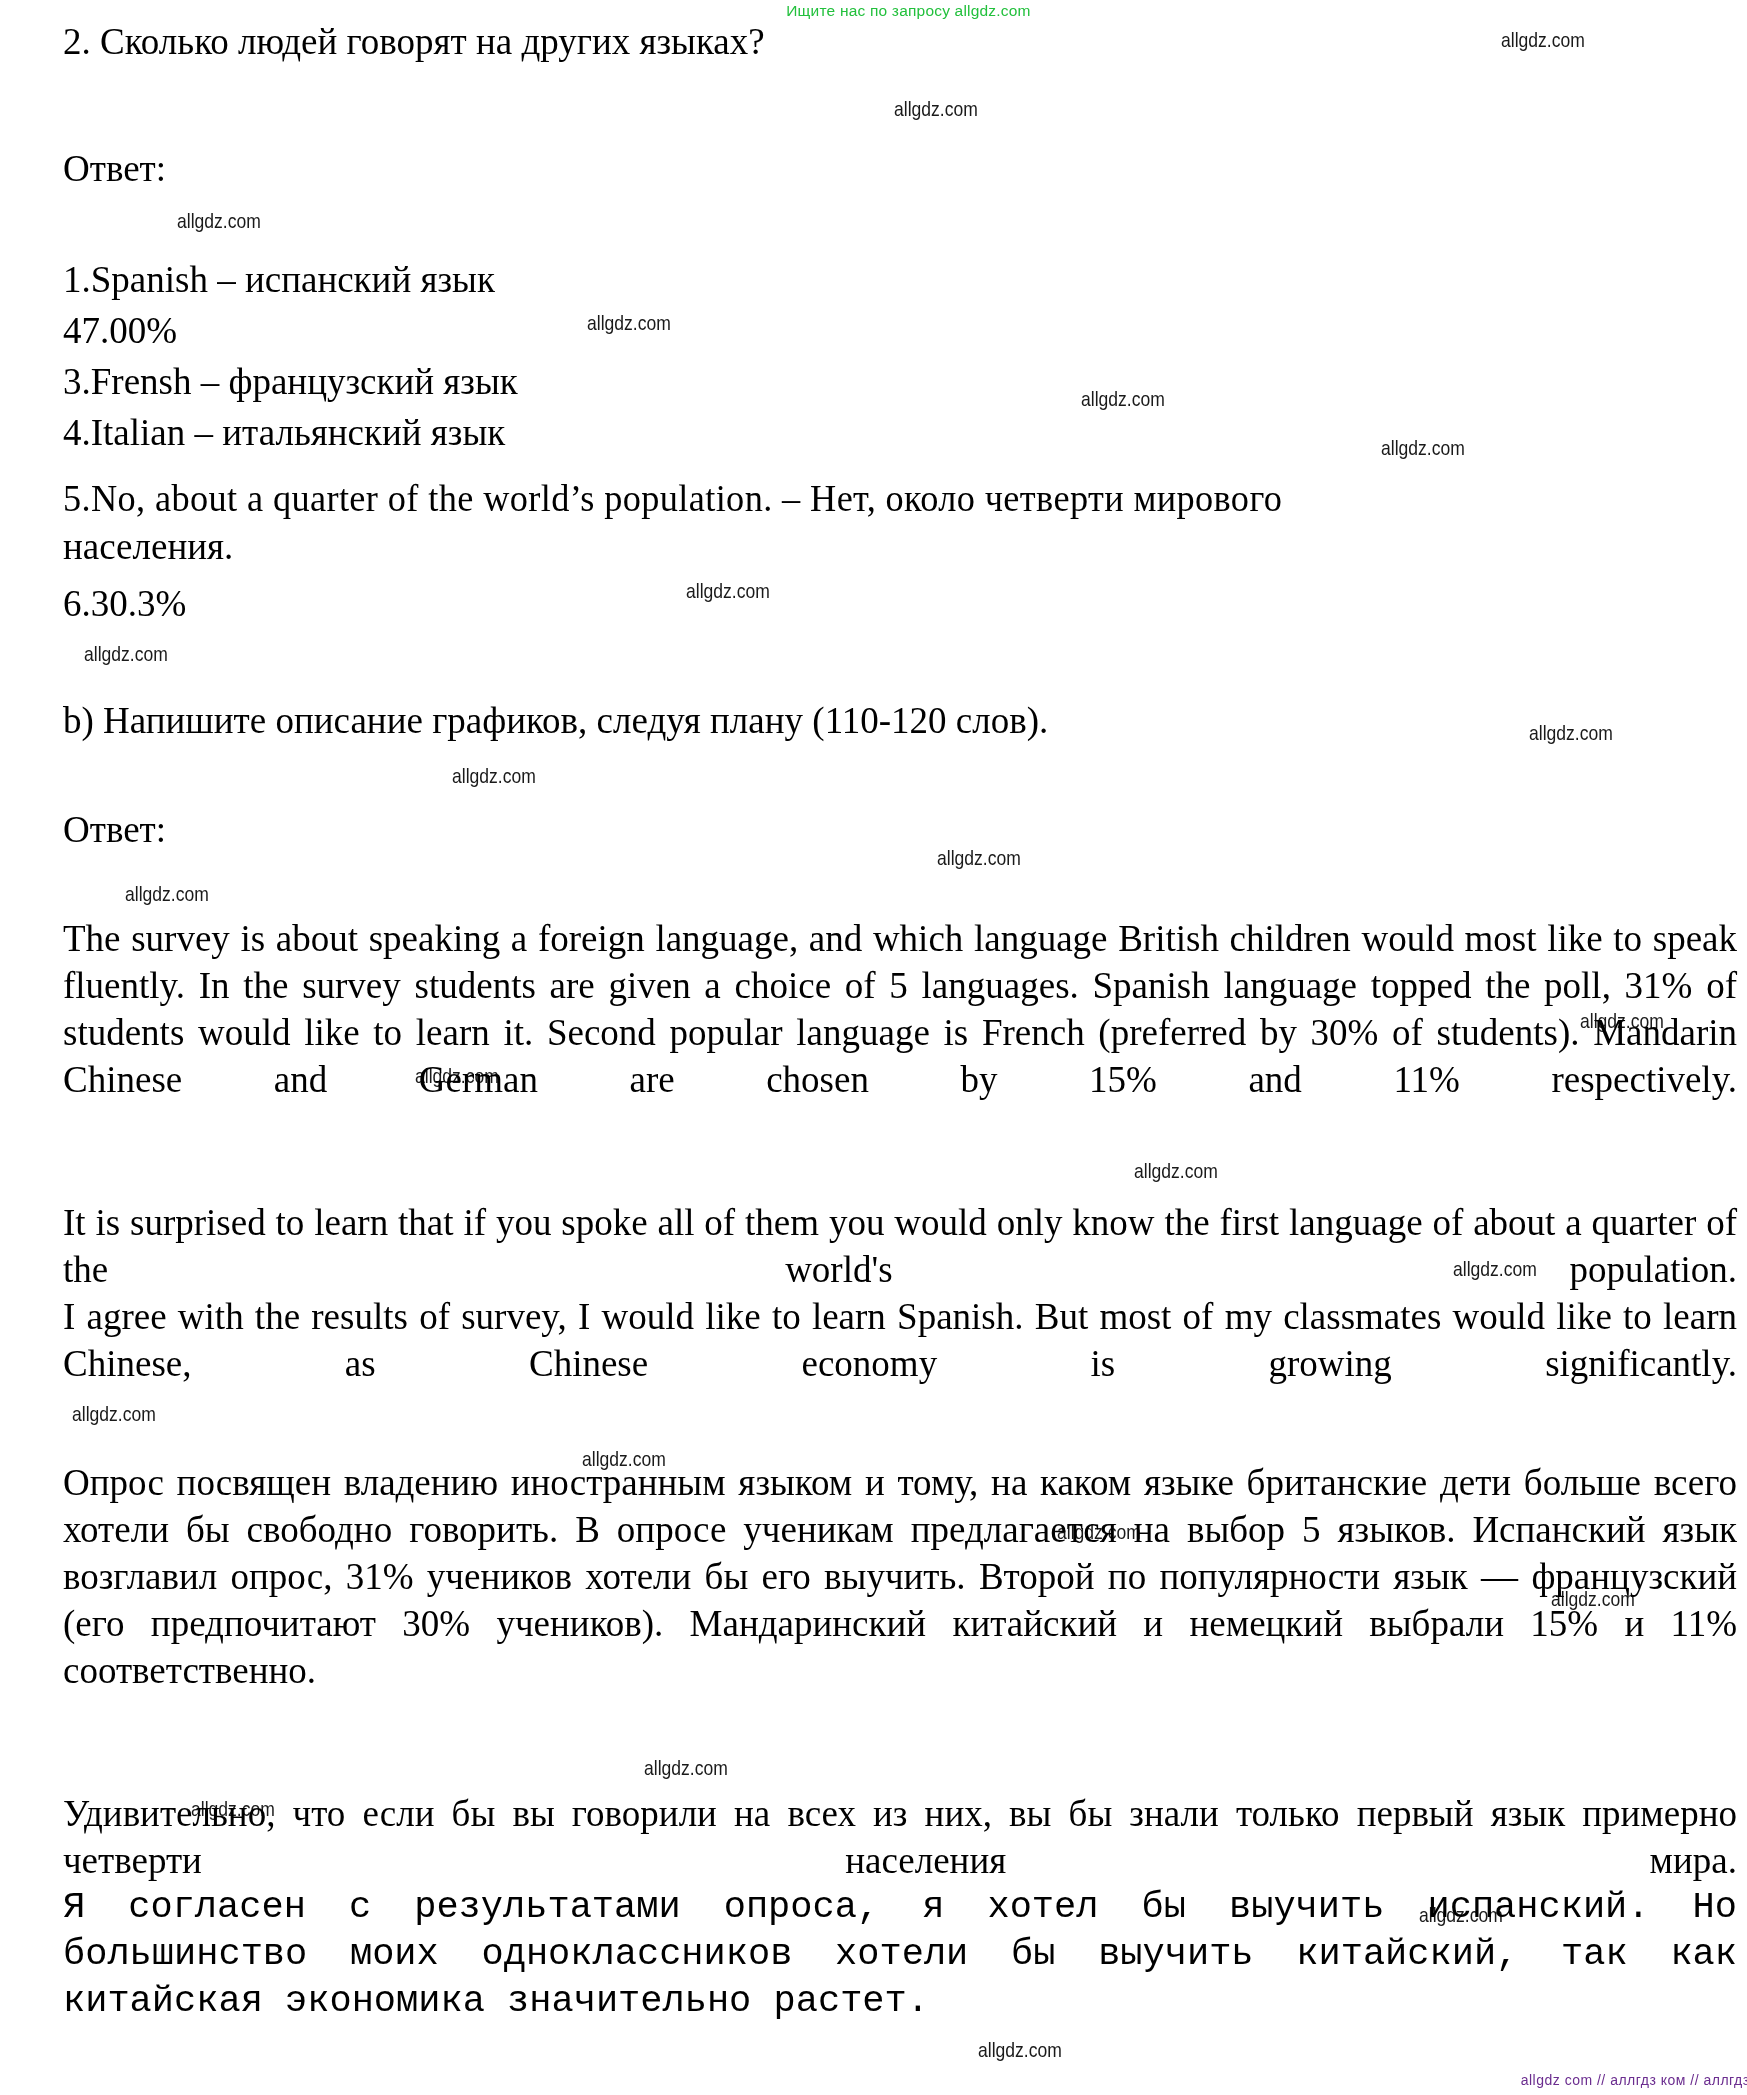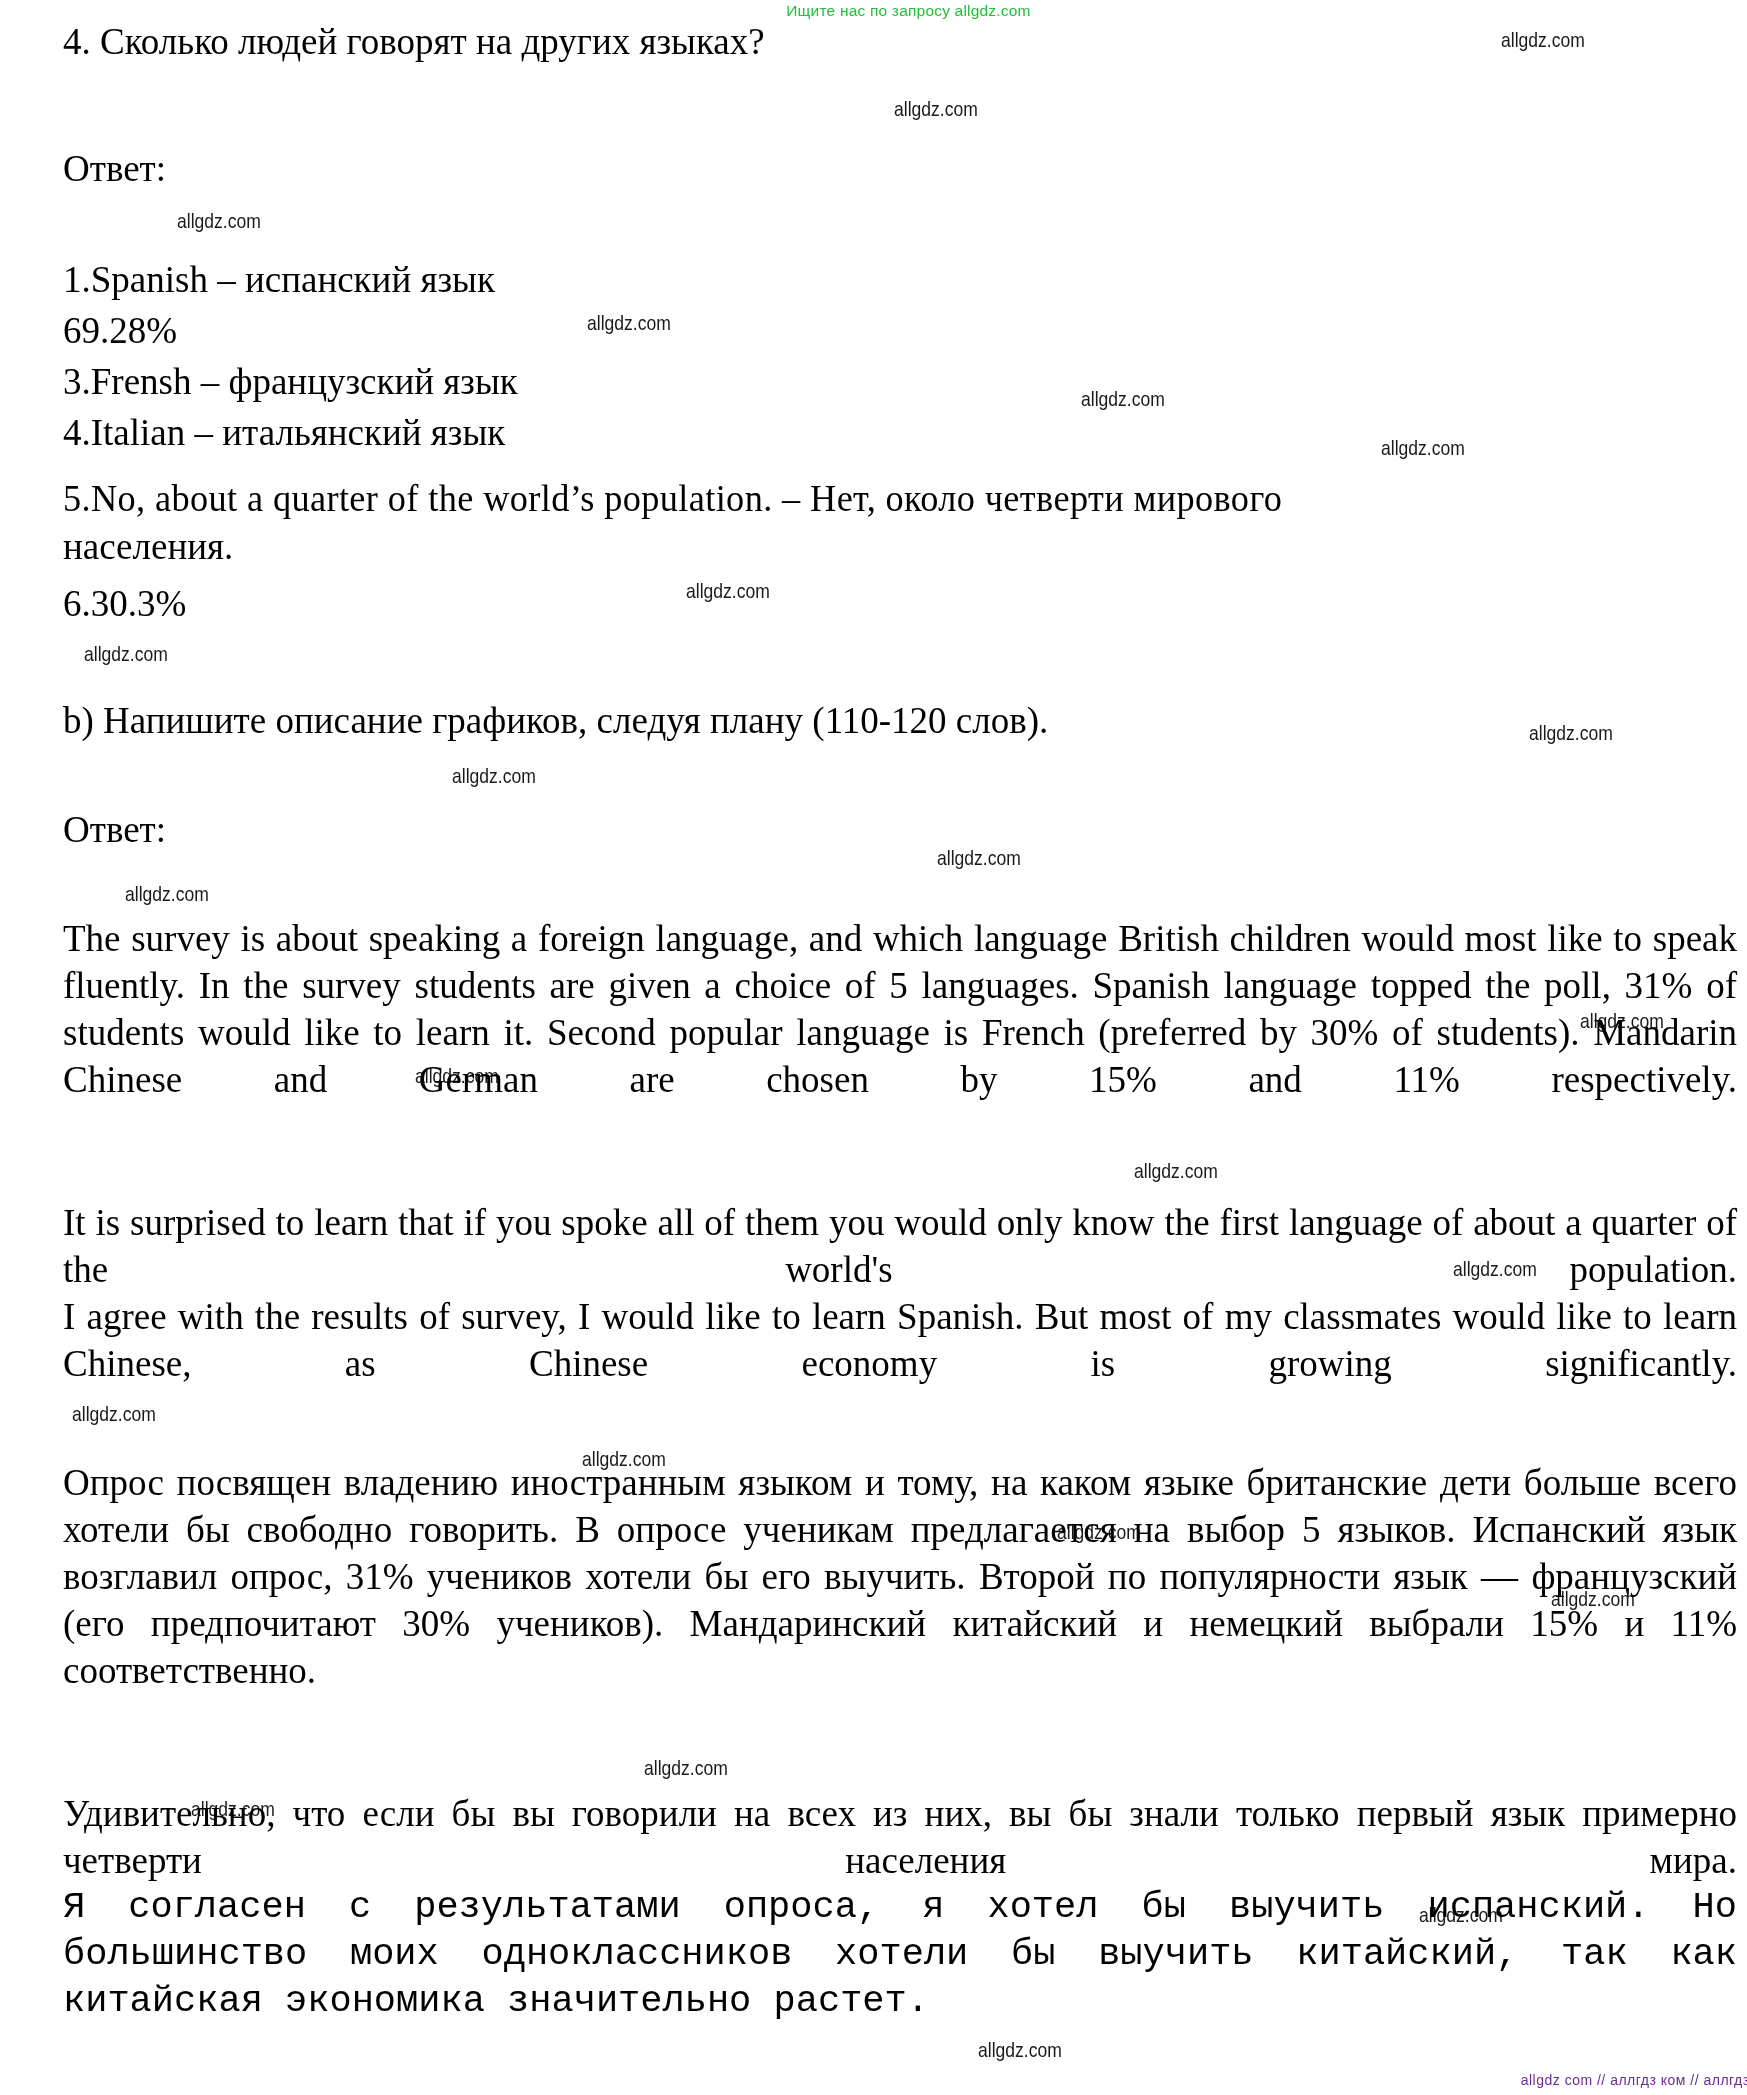--- a/index.html
+++ b/index.html
@@ -125,27 +125,27 @@
       <div class="wm" style="left: 1022px; top: 1521px; font-size: 20.4px;">allgdz.com</div>
       <div class="wm" style="left: 1516px; top: 1588px; font-size: 20.4px;">allgdz.com</div>
       <div class="wm" style="left: 609px; top: 1757px; font-size: 20.4px;">allgdz.com</div>
       <div class="wm" style="left: 156px; top: 1798px; font-size: 20.4px;">allgdz.com</div>
       <div class="wm" style="left: 1384px; top: 1904px; font-size: 20.4px;">allgdz.com</div>
       <div class="wm" style="left: 943px; top: 2039px; font-size: 20.4px;">allgdz.com</div>
     </div>
 
   <div class="doc">
 
-    <div class="nowrapline" style="top:23px;">4. Сколько людей говорят на других языках?</div>
+    <div class="nowrapline" style="top:23px;">2. Сколько людей говорят на других языках?</div>
 
     <div class="nowrapline" style="top:150px;">Ответ:</div>
 
     <div class="nowrapline" style="top:261px;">1.Spanish – испанский язык</div>
 
-    <div class="nowrapline" style="top:312px;">69.28%</div>
+    <div class="nowrapline" style="top:312px;">47.00%</div>
 
     <div class="nowrapline" style="top:363px;">3.Frensh – французский язык</div>
 
     <div class="nowrapline" style="top:414px;">4.Italian – итальянский язык</div>
 
     <div class="line" style="top:480px; letter-spacing:0.4px;">5.No, about a quarter of the world’s population. – Нет, около четверти мирового</div>
 
     <div class="nowrapline" style="top:528px;">населения.</div>
 
     <div class="nowrapline" style="top:585px;">6.30.3%</div>

